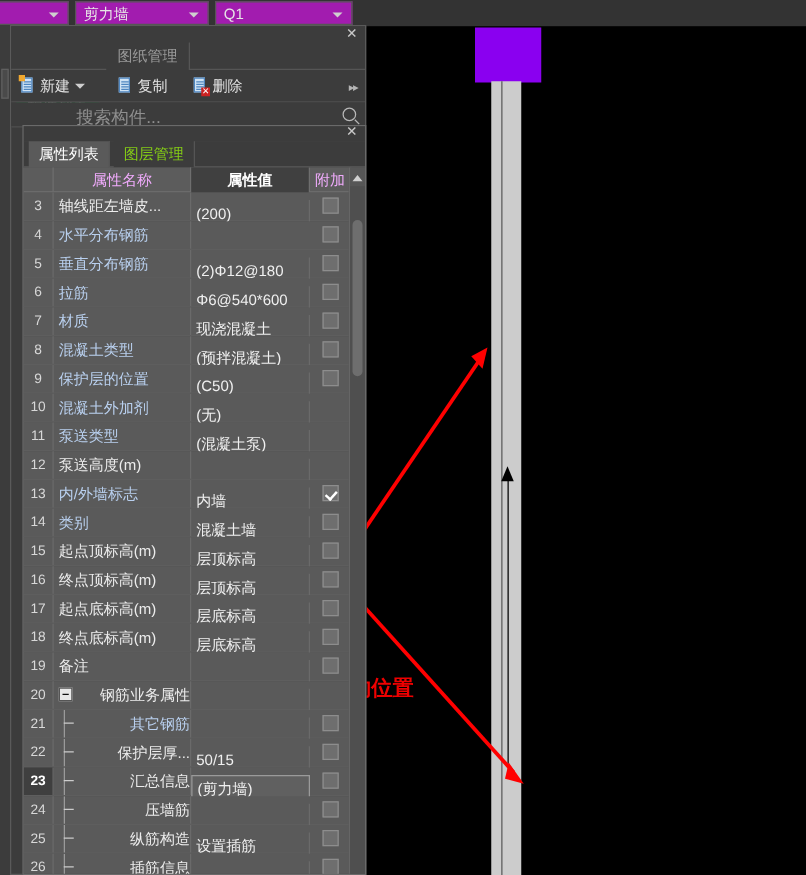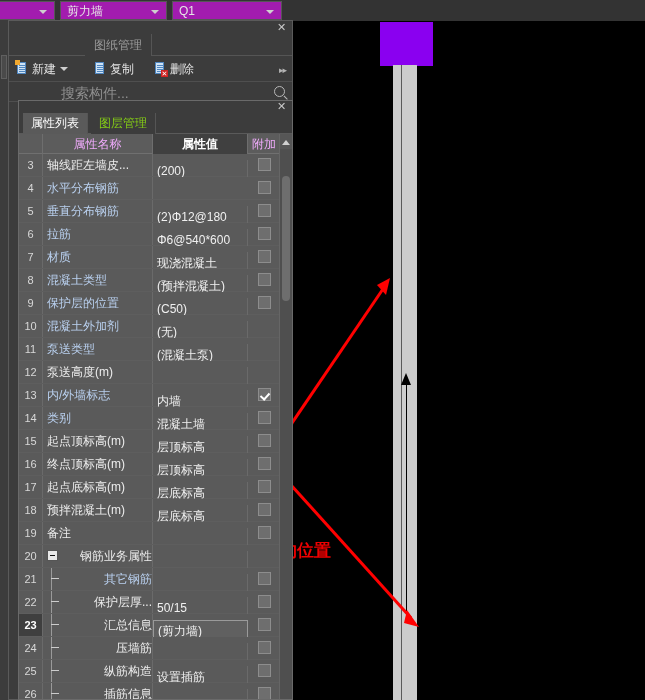--- a/index.html
+++ b/index.html
@@ -461,21 +461,21 @@
         <div class="row">
           <div class="c-idx">17</div>
           <div class="c-name">起点底标高(m)</div>
           <div class="c-val">层底标高</div>
           <div class="c-att">
             <span class="chk"></span>
           </div>
         </div>
         <div class="row">
           <div class="c-idx">18</div>
-          <div class="c-name">预拌混凝土(m)</div>
+          <div class="c-name">终点底标高(m)</div>
           <div class="c-val">层底标高</div>
           <div class="c-att">
             <span class="chk"></span>
           </div>
         </div>
         <div class="row">
           <div class="c-idx">19</div>
           <div class="c-name">备注</div>
           <div class="c-val"></div>
           <div class="c-att">

